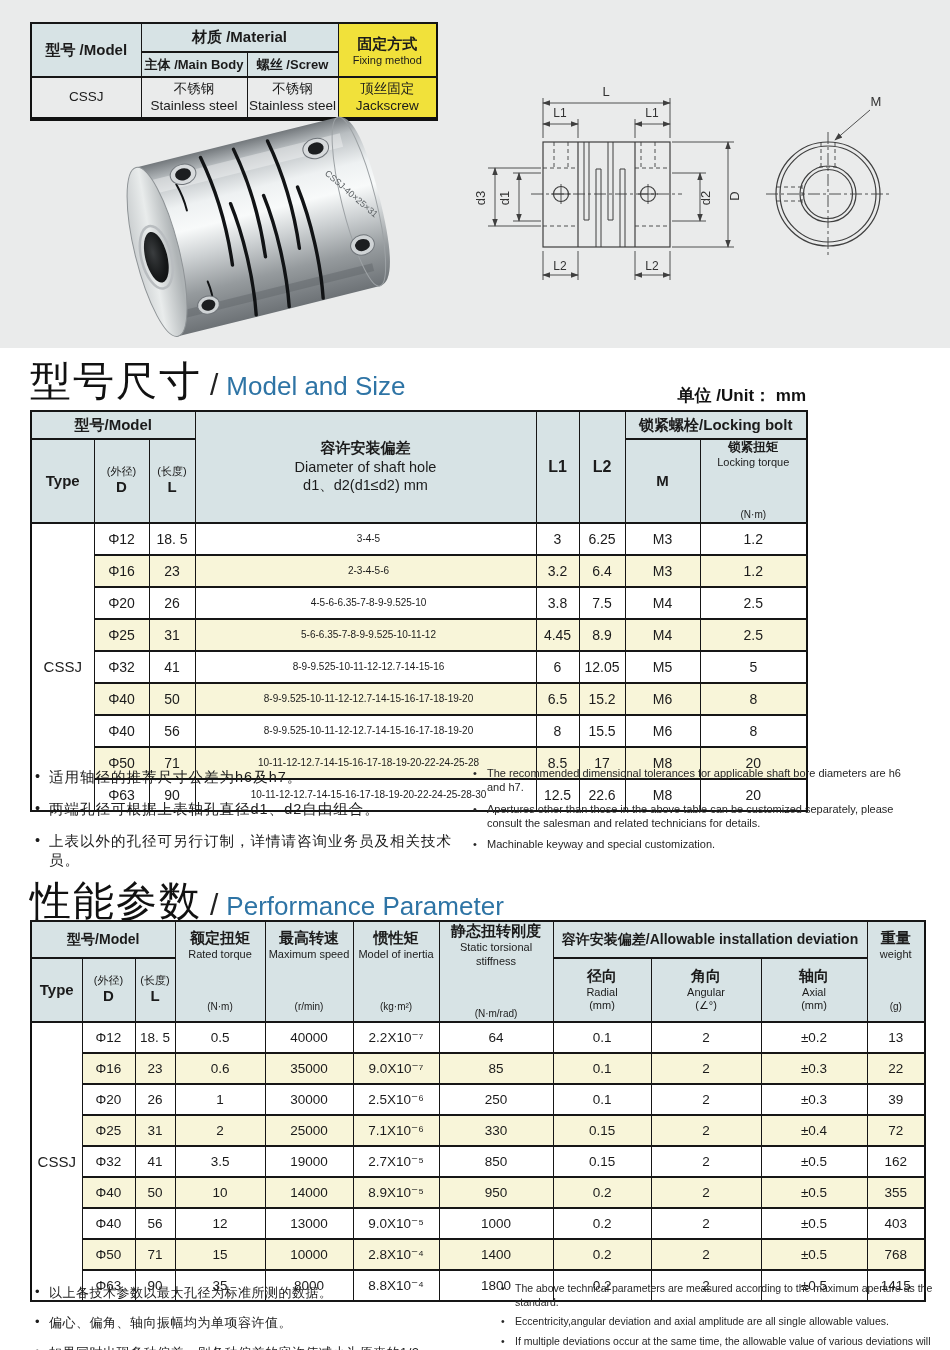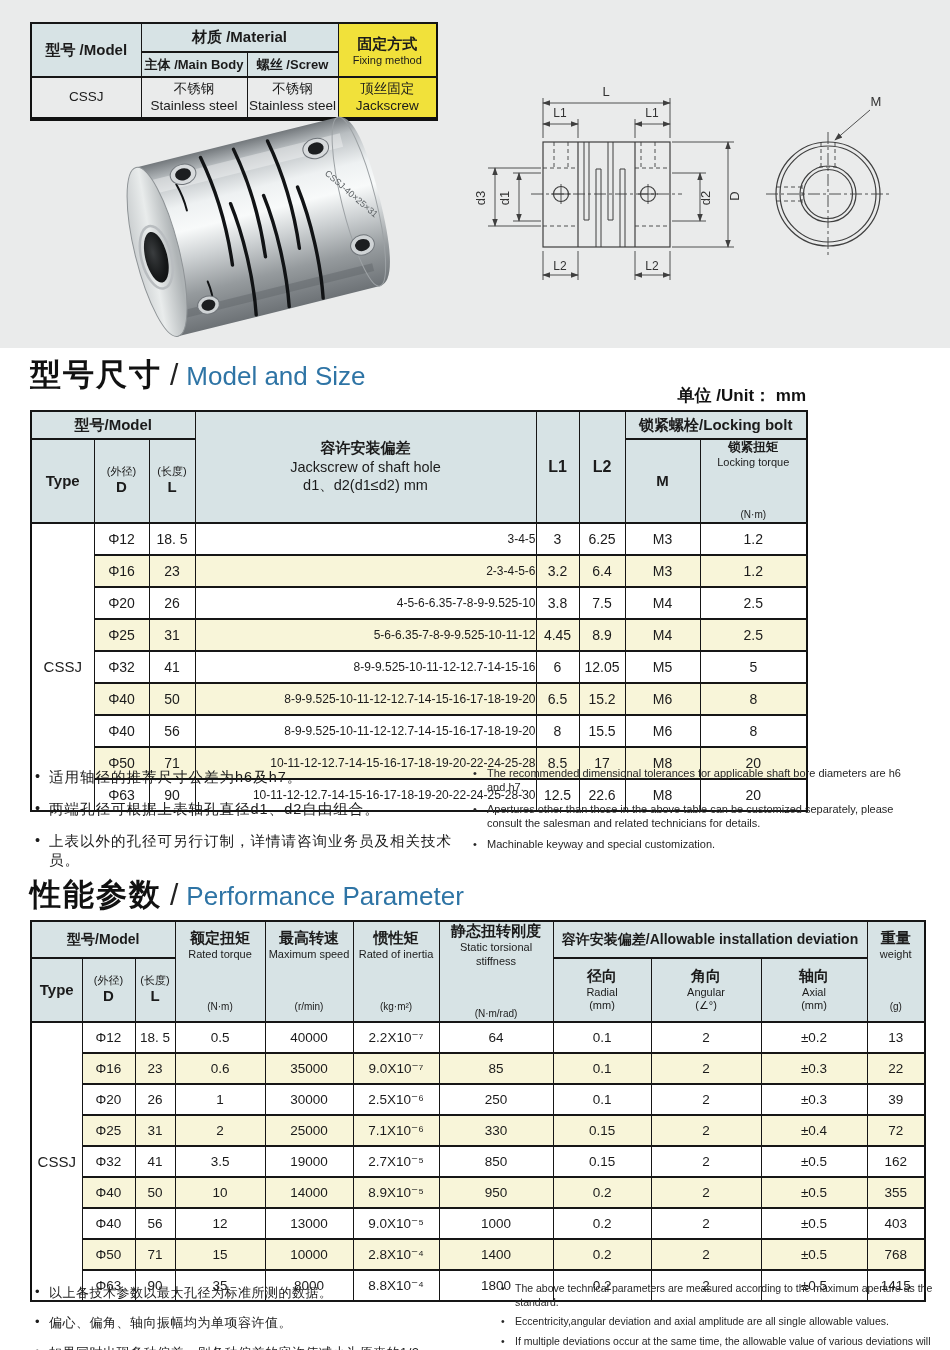--- a/index.html
+++ b/index.html
@@ -24,32 +24,32 @@
   .spec-table{left:30px;top:22px;width:406px;background:transparent;border:2px solid #111;border-bottom:4px solid #111;}
   .spec-table td{background:transparent;font-size:13.5px;}
   .spec-table td.sh{background:#d7e3e5;font-weight:bold;font-size:15px;}
   .spec-table td.fix{background:#f1e13a;}
   .spec-table tr.h1 td{height:27px;}
   .spec-table tr.h2 td{height:23px;font-size:13px;}
   .spec-table tr.dataRow td{height:39px;line-height:1.2;}
 
   
   .sec-title{position:absolute;left:30px;white-space:nowrap;}
-  .t-cn{font-size:31px;font-weight:700;letter-spacing:2px;color:#111;}
+  .t-cn{font-size:41px;font-weight:400;letter-spacing:2px;color:#111;}
   .t-sl{font-size:30px;font-weight:200;margin:0 8px;color:#222;}
   .t-en{font-size:26px;color:#2e74a5;}
   .unit-note{position:absolute;top:384px;left:30px;width:776px;text-align:right;
              font-size:17px;font-weight:bold;color:#111;}
 
   
   .size-table{left:30px;top:410px;width:776px;background:#fff;border:2px solid #111;}
   .size-table tr.hr1 th{height:26px;}
   .size-table tr.hr2 th{height:54px;}
   .size-table td{font-size:14px;height:30px;background:#fff;}
-  .size-table td.shaft{text-align:right;padding-left:6px;font-size:12px;}
+  .size-table td.shaft{text-align:center;padding-left:6px;font-size:10px;}
 
   
   .perf-table{left:30px;top:920px;width:894px;background:#fff;border:2px solid #111;}
   .perf-table tr.hr1 th{height:34px;font-size:14px;}
   .perf-table tr.hr2 th{height:60px;}
   .perf-table td{font-size:13.5px;height:29px;background:#fff;}
 
   tr.stripe td{background:#f8f5d9 !important;}
   td.type-cell{font-size:15px;background:#ffffff !important;}
 
@@ -271,21 +271,21 @@
       <col style="width:43px">
         <col style="width:46px">
         <col style="width:75px">
         <col style="width:107px">
     </colgroup>
     <thead>
       <tr class="hr1">
         <th colspan="3">型号/Model</th>
         <th rowspan="2">
           <div class="b15">容许安装偏差</div>
-          <div class="r15">Jackscrew of shaft hole</div>
+          <div class="r15">Diameter of shaft hole</div>
           <div class="r15">d1、d2(d1≤d2) mm</div>
         </th>
         <th rowspan="2" class="b16">L1</th>
         <th rowspan="2" class="b16">L2</th>
         <th colspan="2">锁紧螺栓/Locking bolt</th>
       </tr>
       <tr class="hr2">
         <th>Type</th>
         <th>
           <div class="s11">(外径)</div>
@@ -426,21 +426,21 @@
           <div class="s11">Rated torque</div>
           <div class="s10">(N·m)</div>
         </th>
         <th rowspan="2">
           <div class="b15">最高转速</div>
           <div class="s11">Maximum speed</div>
           <div class="s10">(r/min)</div>
         </th>
         <th rowspan="2">
           <div class="b15">惯性矩</div>
-          <div class="s11">Rated of inertia</div>
+          <div class="s11">Model of inertia</div>
           <div class="s10">(kg·m²)</div>
         </th>
         <th rowspan="2">
           <div class="b15">静态扭转刚度</div>
           <div class="s11">Static torsional stiffness</div>
           <div class="s10">(N·m/rad)</div>
         </th>
         <th colspan="3" class="s12b">容许安装偏差/Allowable installation deviation</th>
         <th rowspan="2">
           <div class="b15">重量</div>

